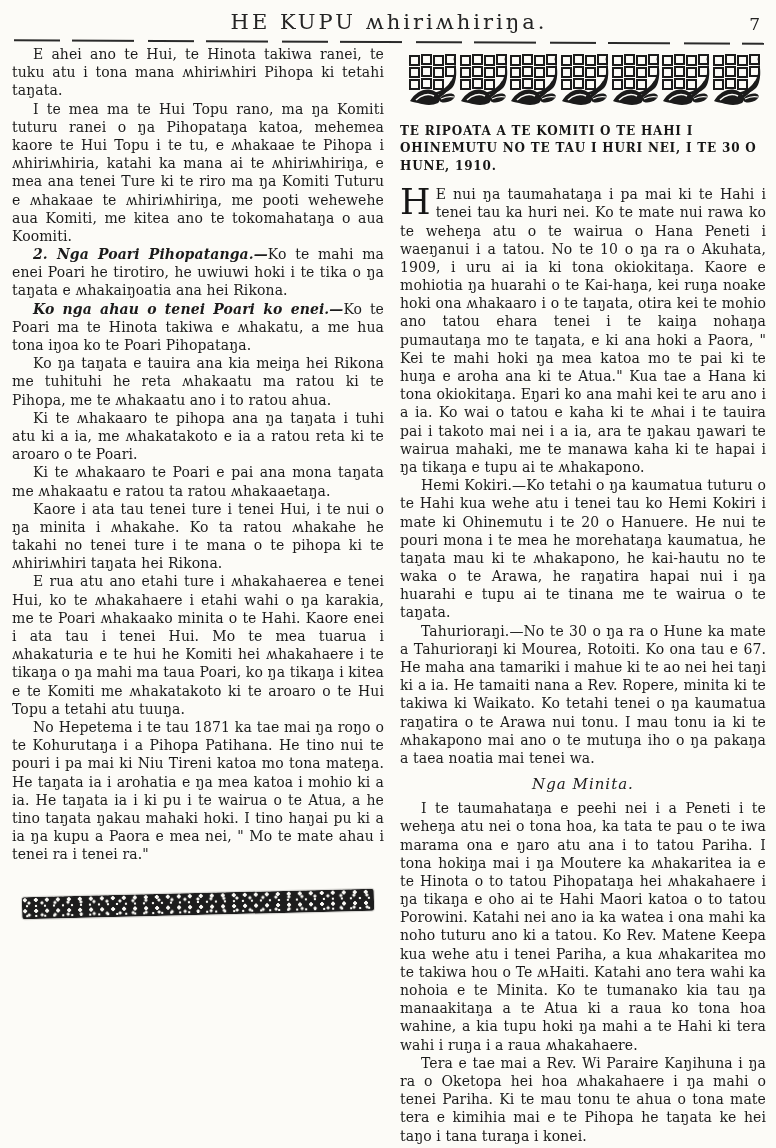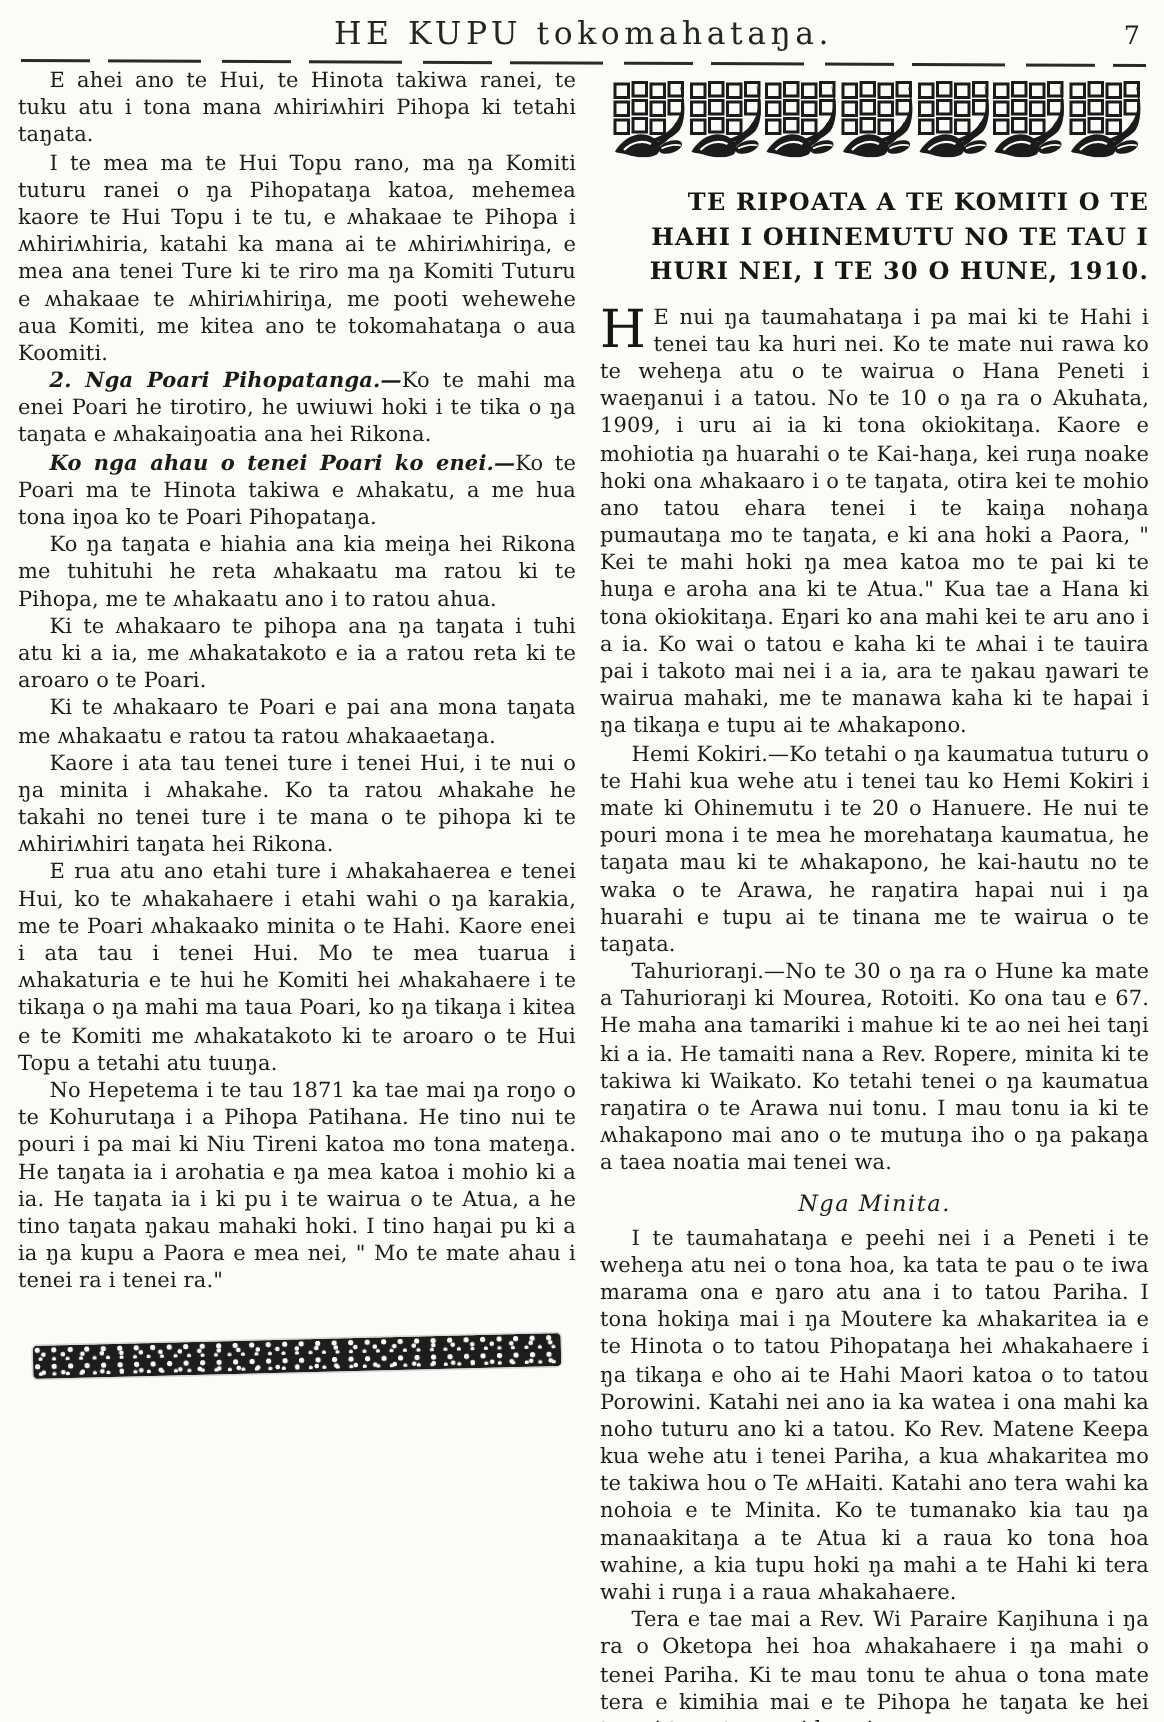--- a/index.html
+++ b/index.html
@@ -62,23 +62,23 @@
   
   .ornament{
     display:flex;
     justify-content:space-between;
     margin:8px 4px 14px 8px;
     height:56px;
   }
   .ornament svg{display:block;}
   .article-heading{
     margin:4px 0 10px 0;
-    font-size:16px;
+    font-size:12px;
     font-weight:bold;
-    text-align:right;
+    text-align:left;
     letter-spacing:0.8px;
     line-height:1.45;
     color:#161616;
   }
   .subhead{
     margin:8px 0 6px 0;
     text-align:center;
     font-size:15px;
     font-style:italic;
     font-weight:normal;
@@ -123,39 +123,39 @@
       <path d="M45,4 C48,14 47,24 41,31 C36,37 28,40 20,41 C28,43 38,41 44,35 C49,30 50,14 45,4 Z" fill="#1b1b1b"></path>
       <path d="M2,48 C8,38 18,34 26,38 C32,41 34,46 30,50 C24,53 16,52 10,50 C6,49 3,49 2,48 Z" fill="#1b1b1b"></path>
       <path d="M8,47 C13,42 20,40 26,43" fill="none" stroke="#fcfbf7" stroke-width="1.5"></path>
       <path d="M30,44 C36,40 41,35 44,29" fill="none" stroke="#1b1b1b" stroke-width="3"></path>
       <ellipse cx="39" cy="45" rx="8" ry="4" transform="rotate(-18 39 45)" fill="#1b1b1b"></ellipse>
       <path d="M33,46 C37,44 42,43 46,44" fill="none" stroke="#fcfbf7" stroke-width="1.2"></path>
     </symbol>
   </svg>
 
   <header>
-    <div class="masthead">HE KUPU tokomahataŋa.</div>
+    <div class="masthead">HE KUPU ʍhiriʍhiriŋa.</div>
     <div class="page-number">7</div>
     <div class="header-rule"></div>
   </header>
 
   <div class="columns">
 
     <section class="col left">
       <div>
 
           <p class="para"><span>E ahei ano te Hui, te Hinota takiwa ranei, te tuku atu i tona mana ʍhiriʍhiri Pihopa ki tetahi taŋata.</span></p>
 
           <p class="para"><span>I te mea ma te Hui Topu rano, ma ŋa Komiti tuturu ranei o ŋa Pihopataŋa katoa, mehemea kaore te Hui Topu i te tu, e ʍhakaae te Pihopa i ʍhiriʍhiria, katahi ka mana ai te ʍhiriʍhiriŋa, e mea ana tenei Ture ki te riro ma ŋa Komiti Tuturu e ʍhakaae te ʍhiriʍhiriŋa, me pooti wehewehe aua Komiti, me kitea ano te tokomahataŋa o aua Koomiti.</span></p>
 
           <p class="para"><i class="lead-italic">2. Nga Poari Pihopatanga.—</i><span>Ko te mahi ma enei Poari he tirotiro, he uwiuwi hoki i te tika o ŋa taŋata e ʍhakaiŋoatia ana hei Rikona.</span></p>
 
           <p class="para"><i class="lead-italic">Ko nga ahau o tenei Poari ko enei.—</i><span>Ko te Poari ma te Hinota takiwa e ʍhakatu, a me hua tona iŋoa ko te Poari Pihopataŋa.</span></p>
 
-          <p class="para"><span>Ko ŋa taŋata e hiahia ana kia meiŋa hei Rikona me tuhituhi he reta ʍhakaatu ma ratou ki te Pihopa, me te ʍhakaatu ano i to ratou ahua.</span></p>
+          <p class="para"><span>Ko ŋa taŋata e tauira ana kia meiŋa hei Rikona me tuhituhi he reta ʍhakaatu ma ratou ki te Pihopa, me te ʍhakaatu ano i to ratou ahua.</span></p>
 
           <p class="para"><span>Ki te ʍhakaaro te pihopa ana ŋa taŋata i tuhi atu ki a ia, me ʍhakatakoto e ia a ratou reta ki te aroaro o te Poari.</span></p>
 
           <p class="para"><span>Ki te ʍhakaaro te Poari e pai ana mona taŋata me ʍhakaatu e ratou ta ratou ʍhakaaetaŋa.</span></p>
 
 
           <p class="para"><span>Kaore i ata tau tenei ture i tenei Hui, i te nui o ŋa minita i ʍhakahe.  Ko ta ratou ʍhakahe he takahi no tenei ture i te mana o te pihopa ki te ʍhiriʍhiri taŋata hei Rikona.</span></p>
 
           <p class="para"><span>E rua atu ano etahi ture i ʍhakahaerea e tenei Hui, ko te ʍhakahaere i etahi wahi o ŋa karakia, me te Poari ʍhakaako minita o te Hahi.  Kaore enei i ata tau i tenei Hui.  Mo te mea tuarua i ʍhakaturia e te hui he Komiti hei ʍhakahaere i te tikaŋa o ŋa mahi ma taua Poari, ko ŋa tikaŋa i kitea e te Komiti me ʍhakatakoto ki te aroaro o te Hui Topu a tetahi atu tuuŋa.</span></p>
 

